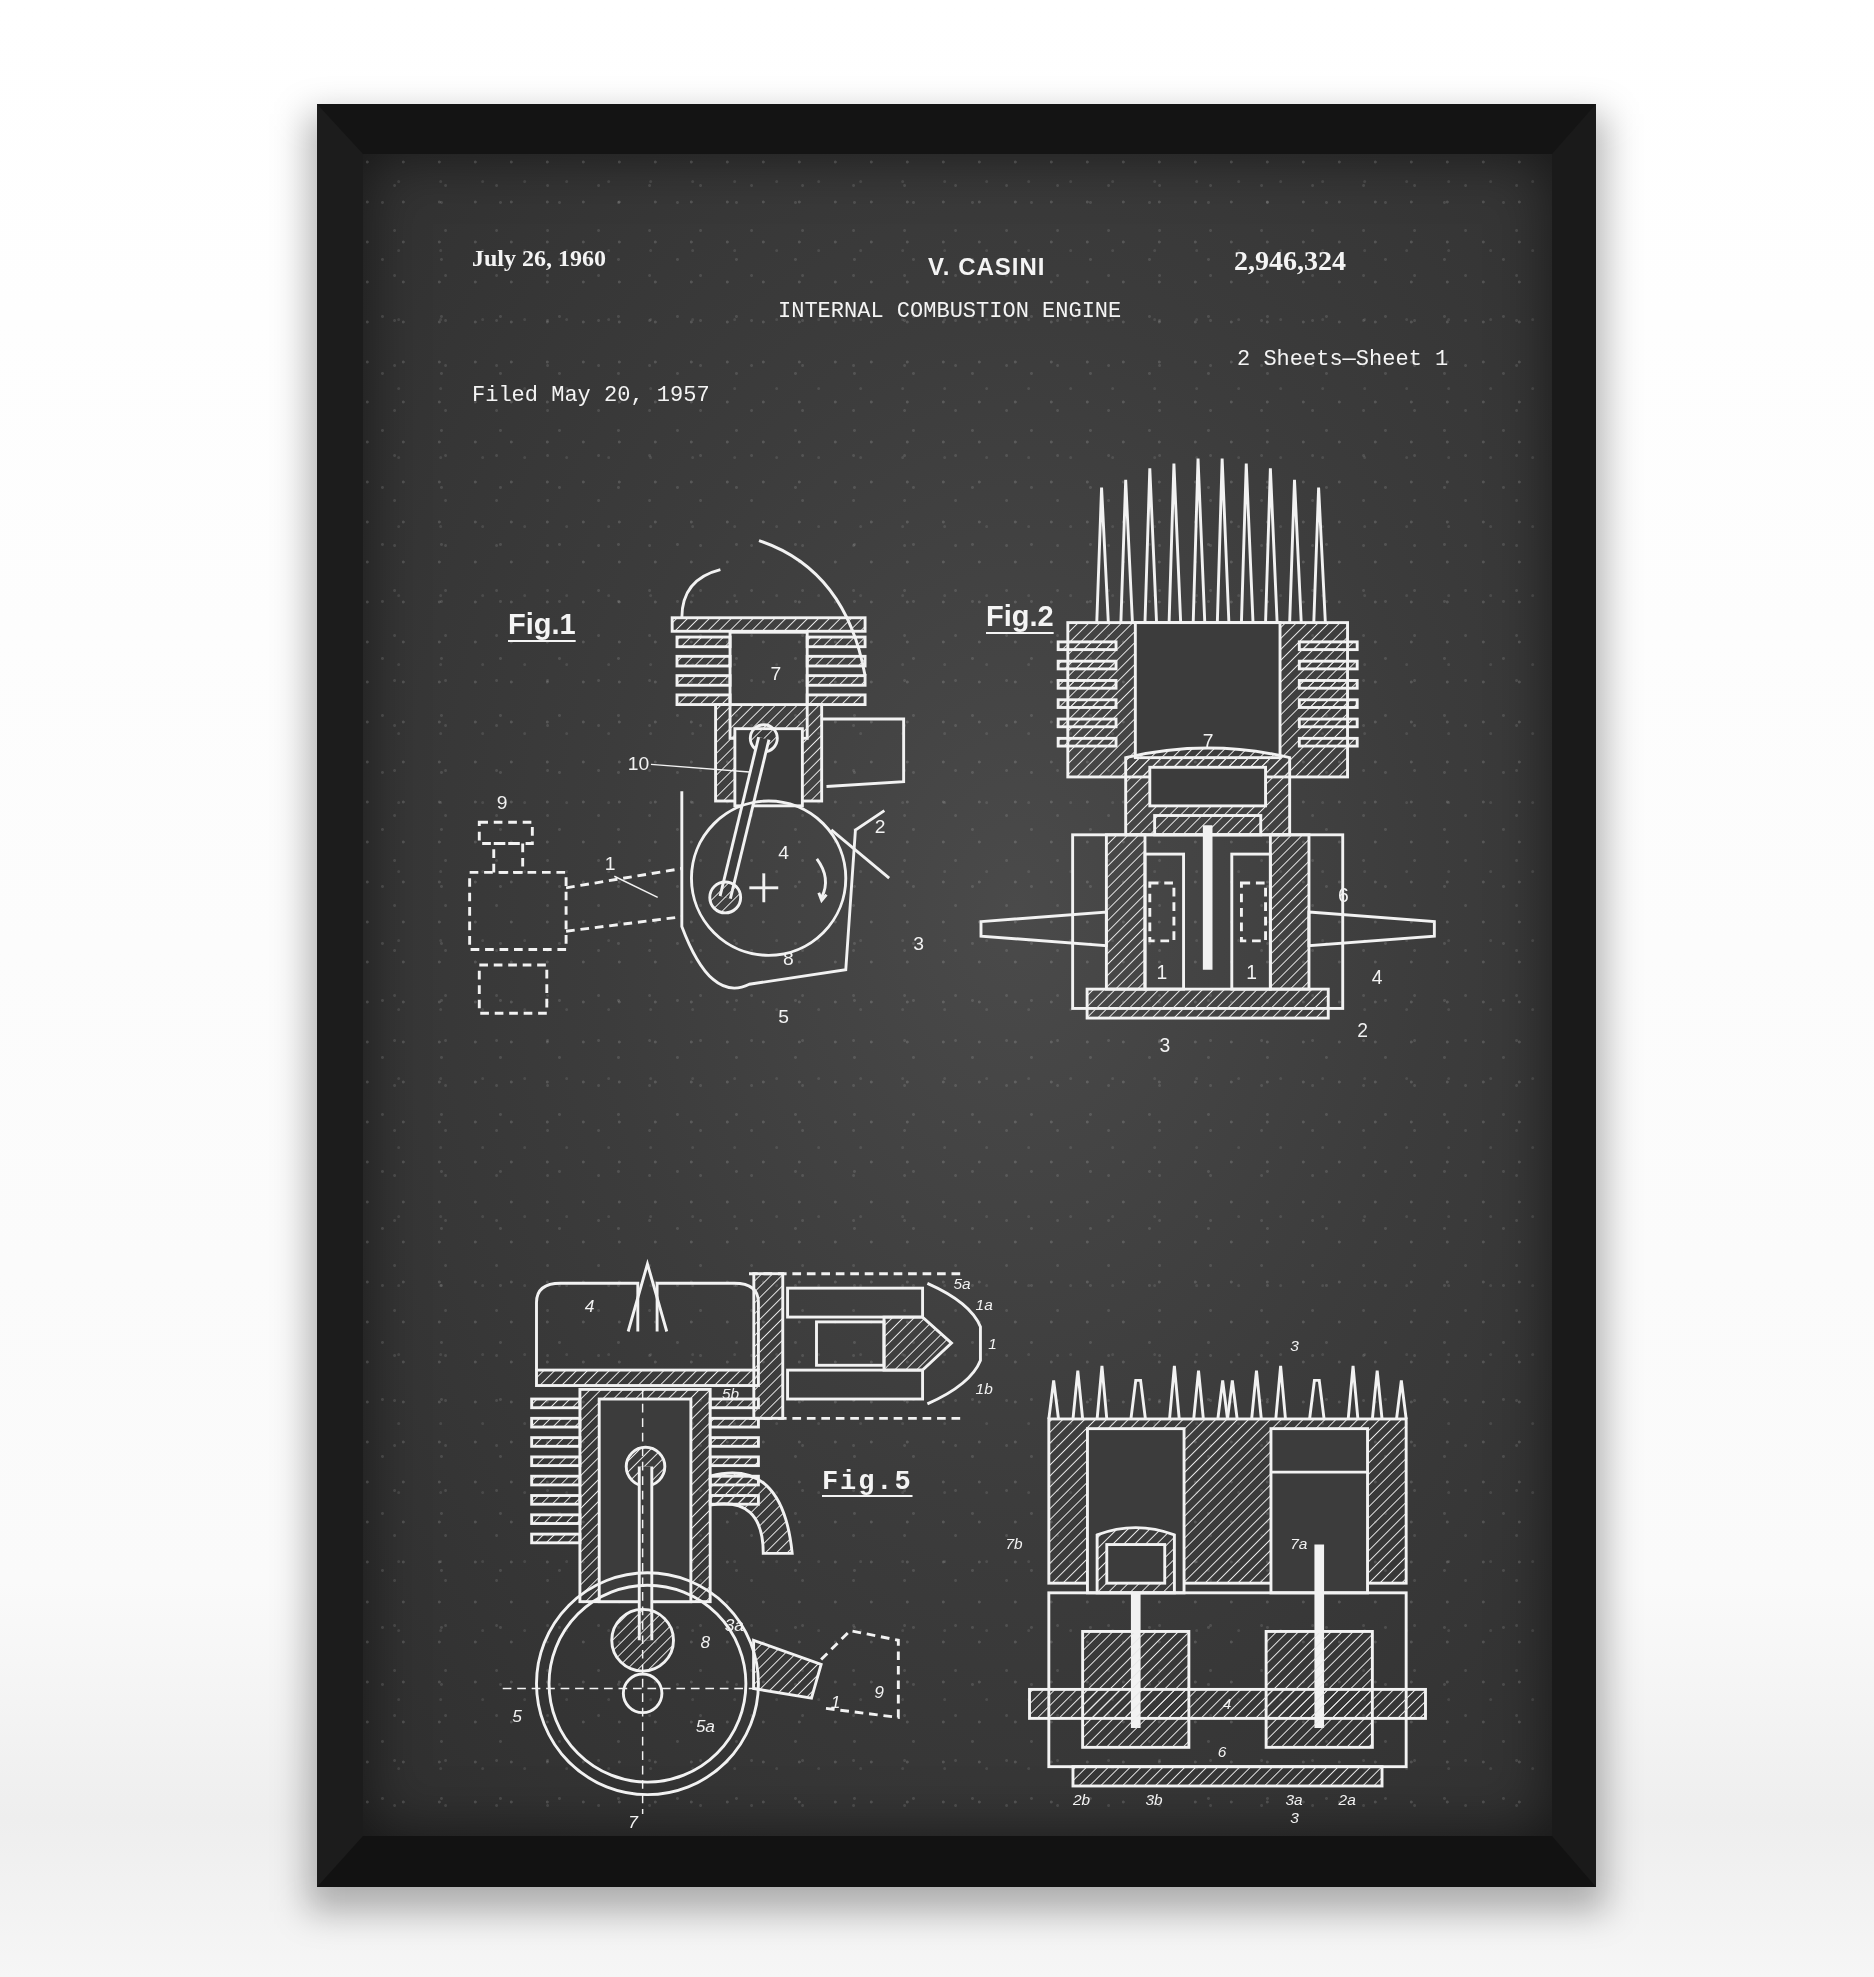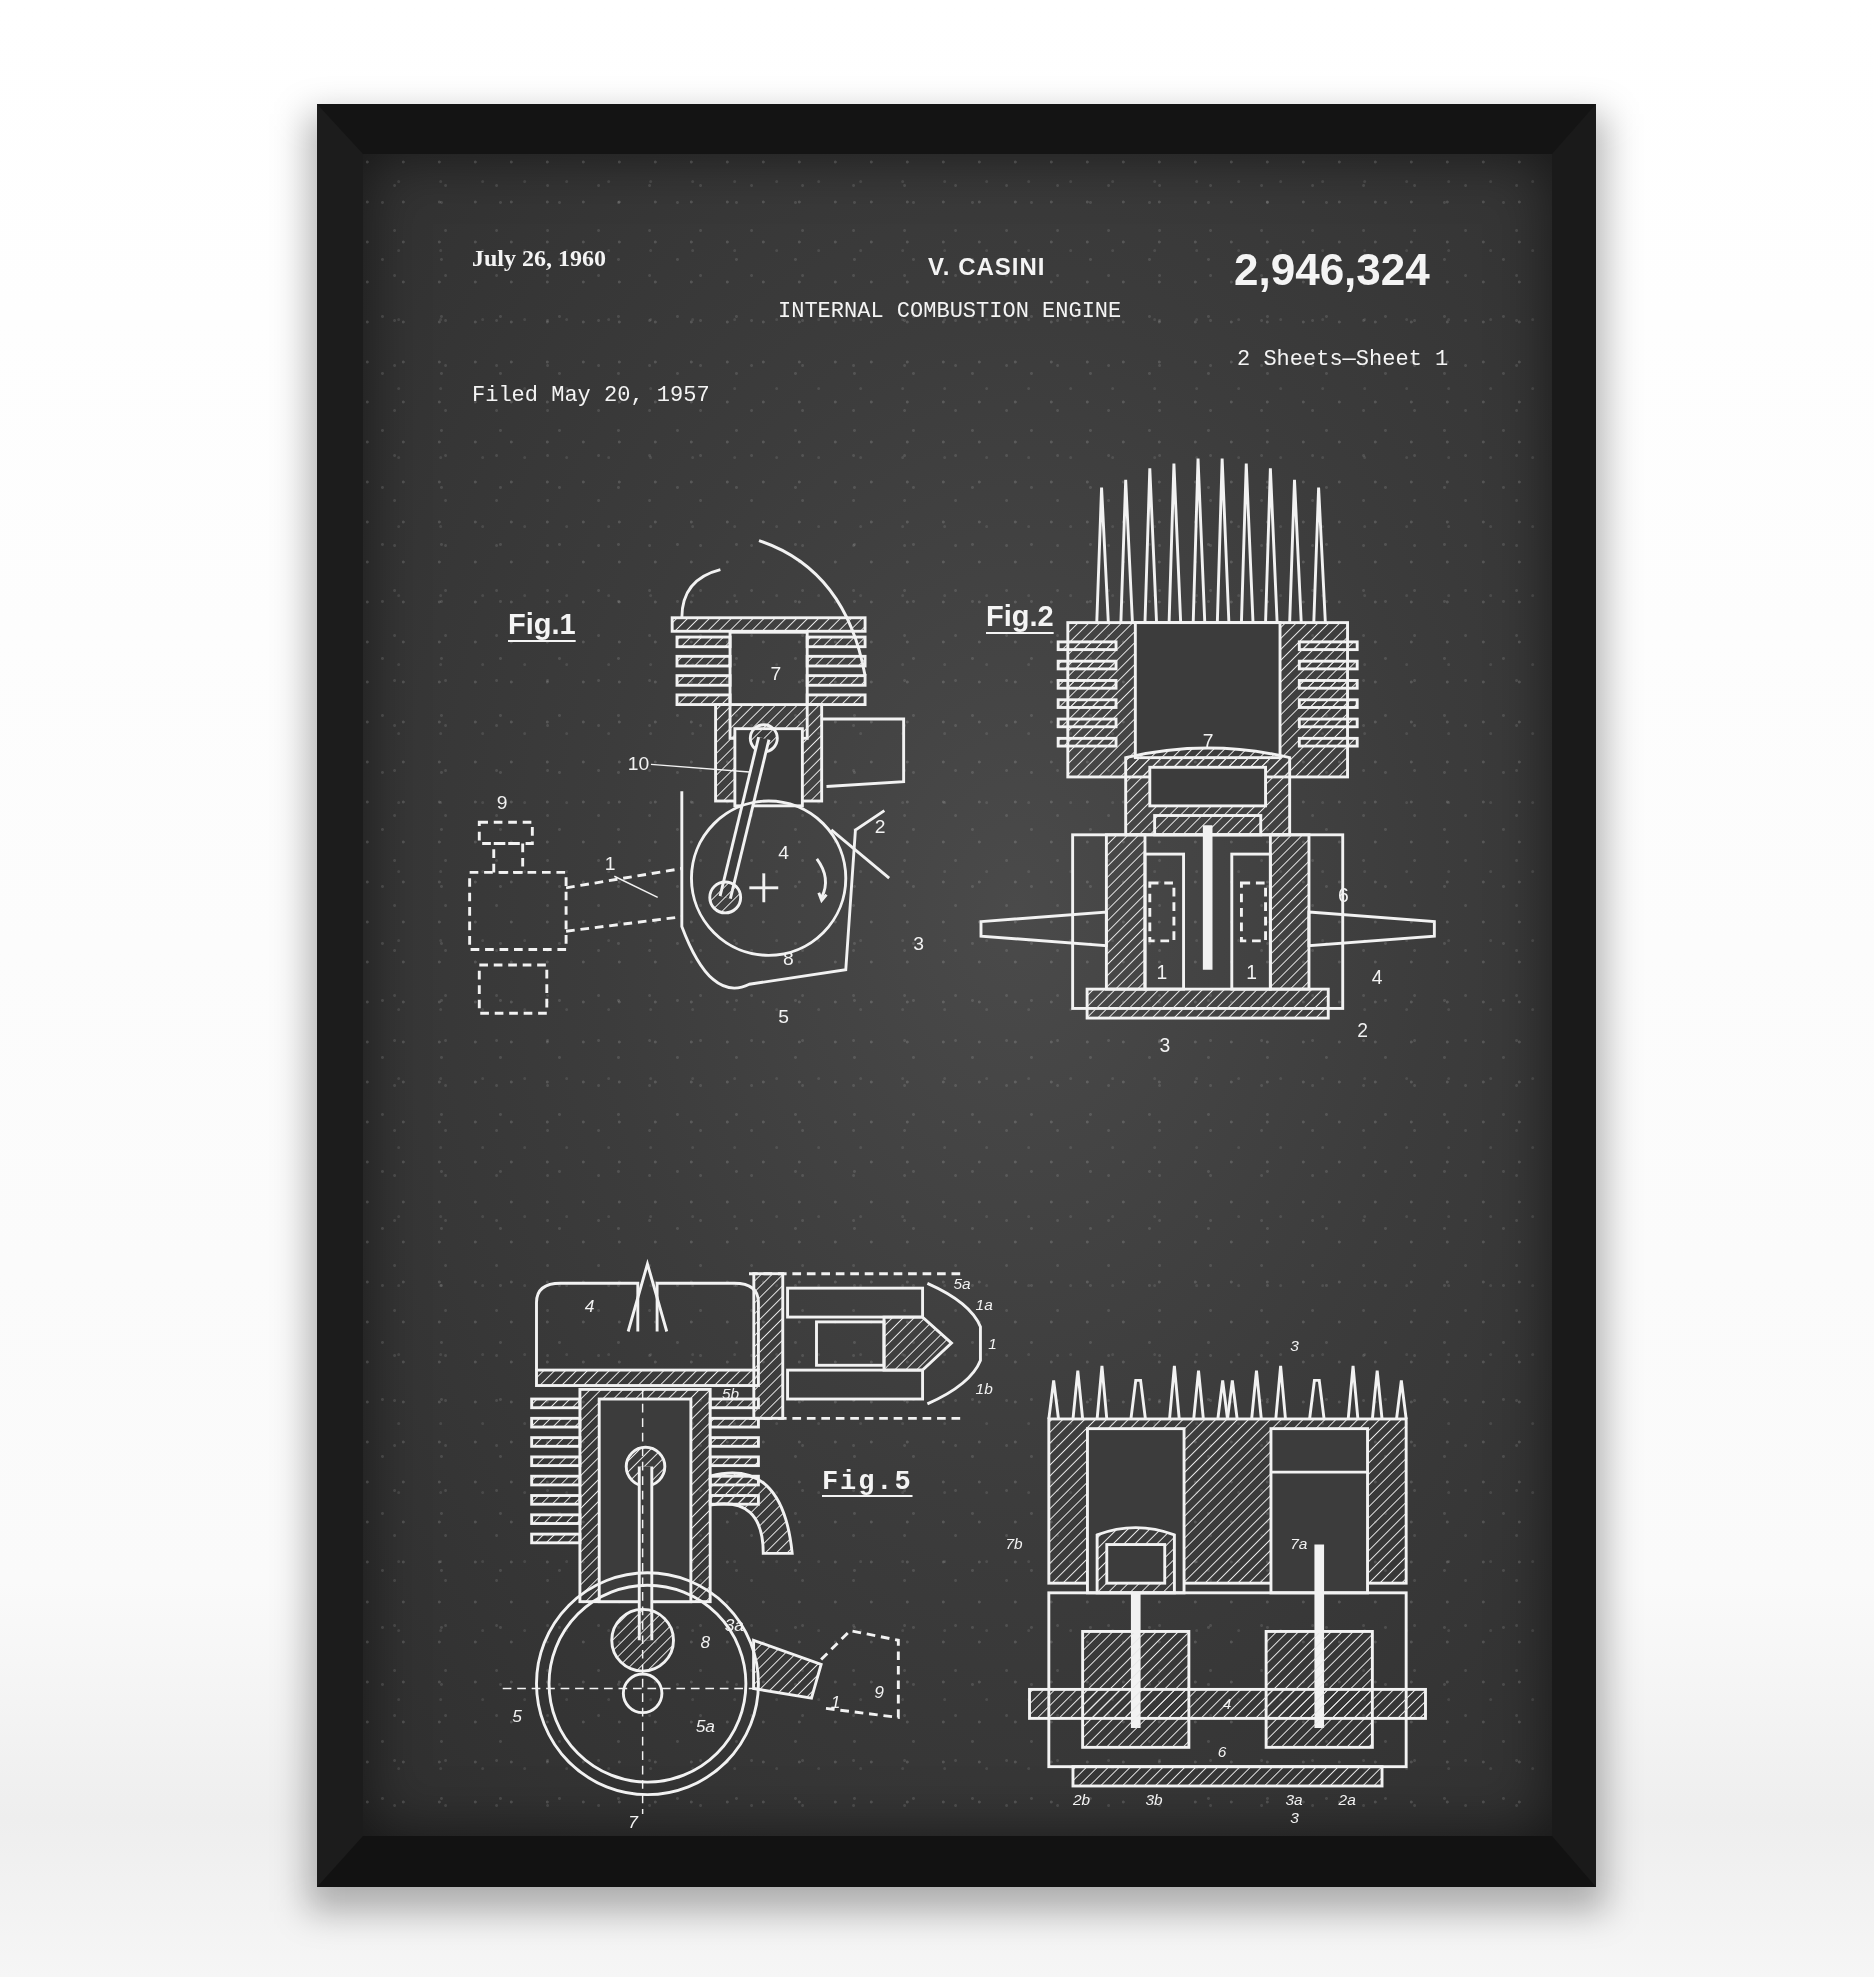--- a/index.html
+++ b/index.html
@@ -13,21 +13,21 @@
     box-shadow:inset 0 0 58px rgba(0,0,0,0.55);}
   .speck{position:absolute;inset:0;background-image:
     radial-gradient(circle at 12% 20%,rgba(255,255,255,0.18) 0 1px,transparent 1.9px),
     radial-gradient(circle at 62% 70%,rgba(255,255,255,0.14) 0 1px,transparent 1.9px),
     radial-gradient(circle at 33% 85%,rgba(255,255,255,0.15) 0 1px,transparent 1.9px),
     radial-gradient(circle at 85% 40%,rgba(255,255,255,0.12) 0 1px,transparent 1.9px);
     background-size:36px 40px,51px 45px,59px 57px,42px 69px;opacity:.8;}
   .txt{position:absolute;color:#f4f4f4;white-space:nowrap;}
   .date{left:109px;top:91px;font-size:24px;font-weight:bold;font-family:"Liberation Serif",serif;}
   .inventor{left:529px;top:99px;font-size:24px;font-weight:bold;font-family:"Liberation Sans",sans-serif;letter-spacing:1px;margin-left:36px;}
-  .patent{left:871px;top:91px;font-size:44px;font-weight:bold;font-family:Liberation Sans, sans-serif;}
+  .patent{left:871px;top:91px;font-size:28px;font-weight:bold;font-family:Liberation Serif, serif;}
   .title{left:415px;top:145px;font-size:22px;font-family:"Liberation Mono",monospace;text-align:center;}
   .filed{left:109px;top:193px;font-size:22px;font-family:"Liberation Mono",monospace;margin-top:36px;}
   .sheets{left:874px;top:193px;font-size:22px;font-family:"Liberation Mono",monospace;text-align:right;}
   .fig{position:absolute;}
   .figlabel{position:absolute;color:#f4f4f4;font-family:"Liberation Sans",sans-serif;font-weight:bold;text-decoration:underline;text-underline-offset:5.8px;}
   .figlabel.old{font-family:"Liberation Mono",monospace;font-weight:bold;letter-spacing:1.9px;}
   svg{overflow:visible;}
   svg *{stroke:#f2f2f2;fill:none;stroke-width:3;}
   svg .h{fill:url(#hatch);}
   svg text{fill:#f2f2f2;stroke:none;font-family:"Liberation Sans",sans-serif;font-size:20px;}

